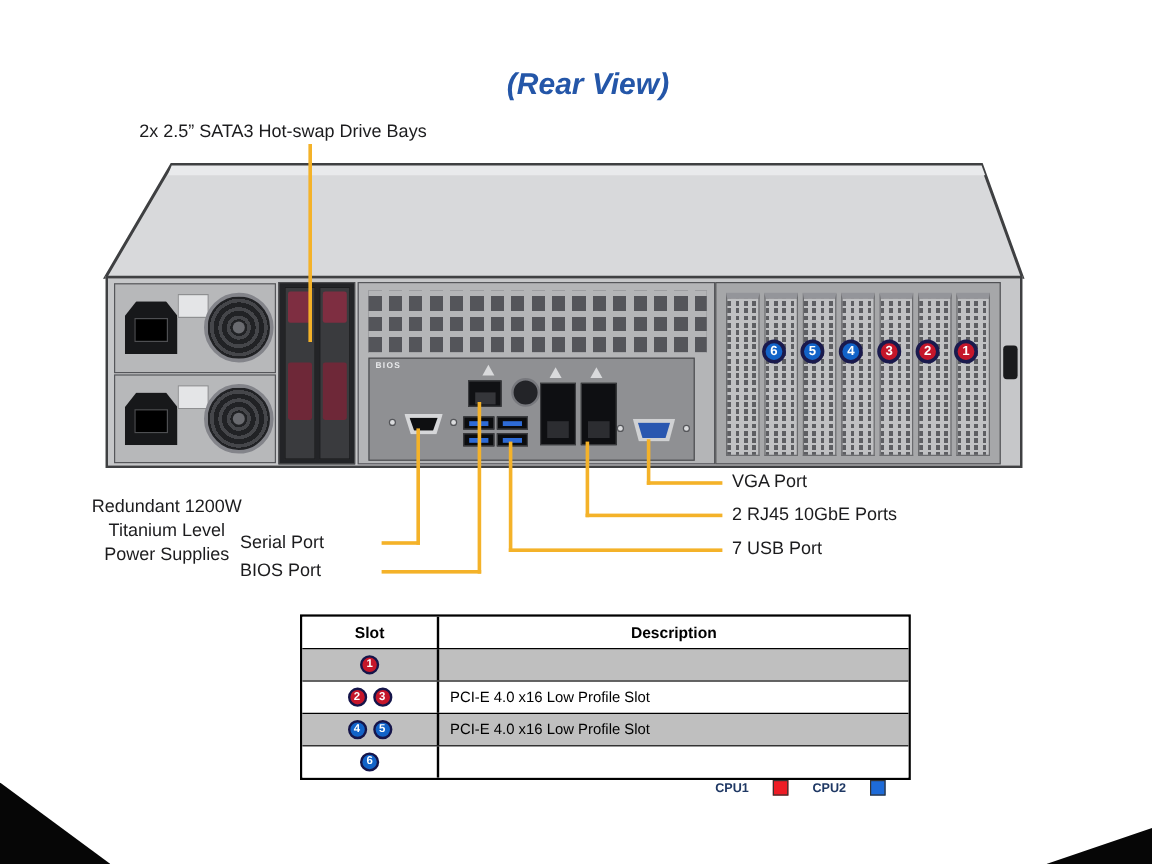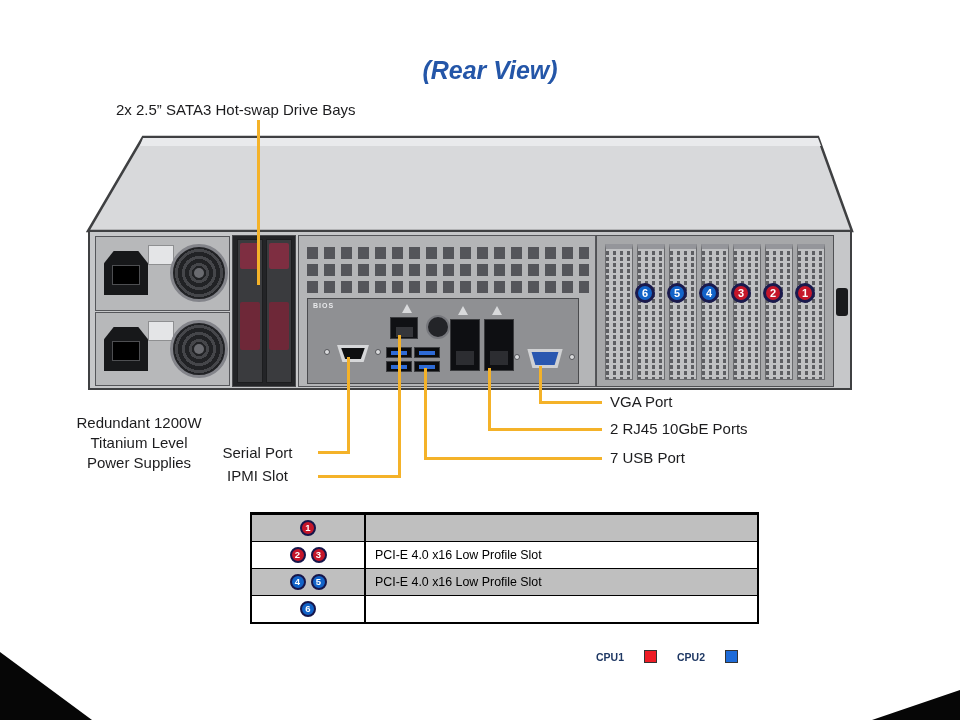--- a/index.html
+++ b/index.html
@@ -1,20 +1,20 @@
 <!DOCTYPE html>
 <html><head>
 <meta charset="utf-8">
 <style>
   *{margin:0;padding:0;box-sizing:border-box}
   html,body{width:960px;height:720px}
   body{background:#fff;font-family:"Liberation Sans",sans-serif;position:relative;overflow:hidden}
   #title{position:absolute;left:330px;top:56px;width:320px;text-align:center;font-style:italic;font-weight:600;font-size:25px;color:#2456a8;z-index:31}
   .callout{position:absolute;font-size:15px;color:#1c1c1e;z-index:31;white-space:nowrap}
-  .right-align{text-align:center}
+  .right-align{text-align:left}
   .yline{position:absolute;background:#f4b229;z-index:30}
   #psu-label{position:absolute;left:56px;top:413px;width:166px;text-align:center;line-height:20px;font-size:15px;color:#1c1c1e;z-index:31}
   #chassis-top{position:absolute;left:80px;top:130px;z-index:5}
   #chassis-face{position:absolute;left:88px;top:230px;width:764px;height:160px;background:#c6c7c9;border:2px solid #3f4042;z-index:6}
   .psu{position:absolute;width:135px;height:75px;background:#b7b8ba;border:1px solid #55565a}
   .inlet{position:absolute;left:8px;top:14px;width:44px;height:44px;background:#17181a;clip-path:polygon(0 28%,22% 0,78% 0,100% 28%,100% 100%,0 100%)}
   .inlet i{position:absolute;left:8px;top:14px;width:28px;height:20px;background:#000;border:1px solid #4e4f52;display:block}
   .sticker{position:absolute;left:52px;top:8px;width:26px;height:20px;background:#e4e5e7;border:1px solid #8e8f91}
   .fan{position:absolute;left:74px;top:7px;width:58px;height:58px;border-radius:50%;border:3px solid #83848a;background:repeating-radial-gradient(circle at 50% 50%,#45464a 0 3px,#212225 3px 7px)}
   .fan i{position:absolute;left:21px;top:21px;width:10px;height:10px;border-radius:50%;background:#6a6b70;display:block}
@@ -181,26 +181,30 @@
   <div class="yline" style="left:488px;top:428px;width:114px;height:3px"></div>
   <div class="yline" style="left:539px;top:366px;width:3px;height:38px"></div>
   <div class="yline" style="left:539px;top:401px;width:63px;height:3px"></div>
 
   <div id="psu-label">
     <div>Redundant 1200W</div>
     <div>Titanium Level</div>
     <div>Power Supplies</div>
   </div>
   <div class="callout right-align" style="left:200px;top:444px;width:115px">Serial Port</div>
-  <div class="callout right-align" style="left:200px;top:467px;width:115px">IPMI Slot</div>
+  <div class="callout right-align" style="left:200px;top:467px;width:115px">BIOS Port</div>
   <div class="callout" style="left:610px;top:393px">VGA Port</div>
   <div class="callout" style="left:610px;top:420px">2 RJ45 10GbE Ports</div>
   <div class="callout" style="left:610px;top:449px">7 USB Port</div>
 
   <div id="slot-table">
+    <div class="t-head">
+      <div class="t-slot">Slot</div>
+      <div class="t-desc">Description</div>
+    </div>
     <div class="t-row" data-shaded="true">
       <div class="t-slot">
         <span class="badge badge-sm" data-color="red">1</span>
       </div>
     </div>
     <div class="t-row" data-shaded="false">
       <div class="t-slot">
         <span class="badge badge-sm" data-color="red">2</span>
         <span class="badge badge-sm" data-color="red">3</span>
       </div>

